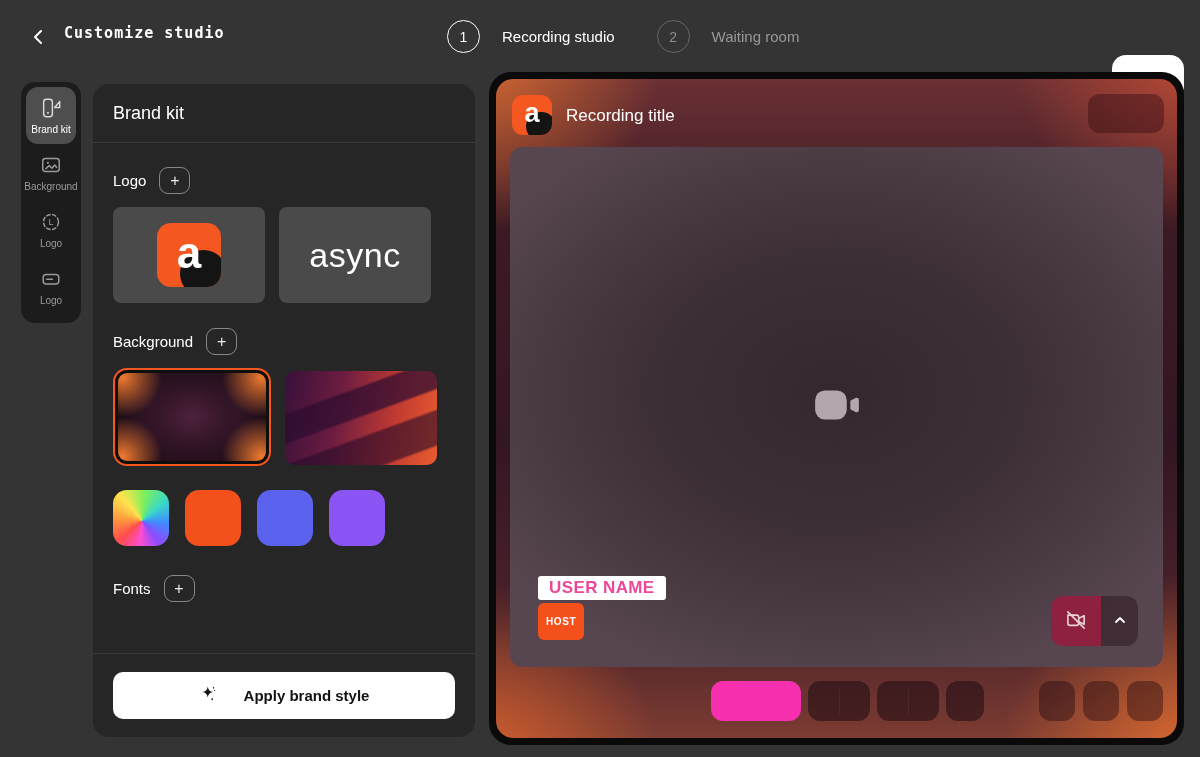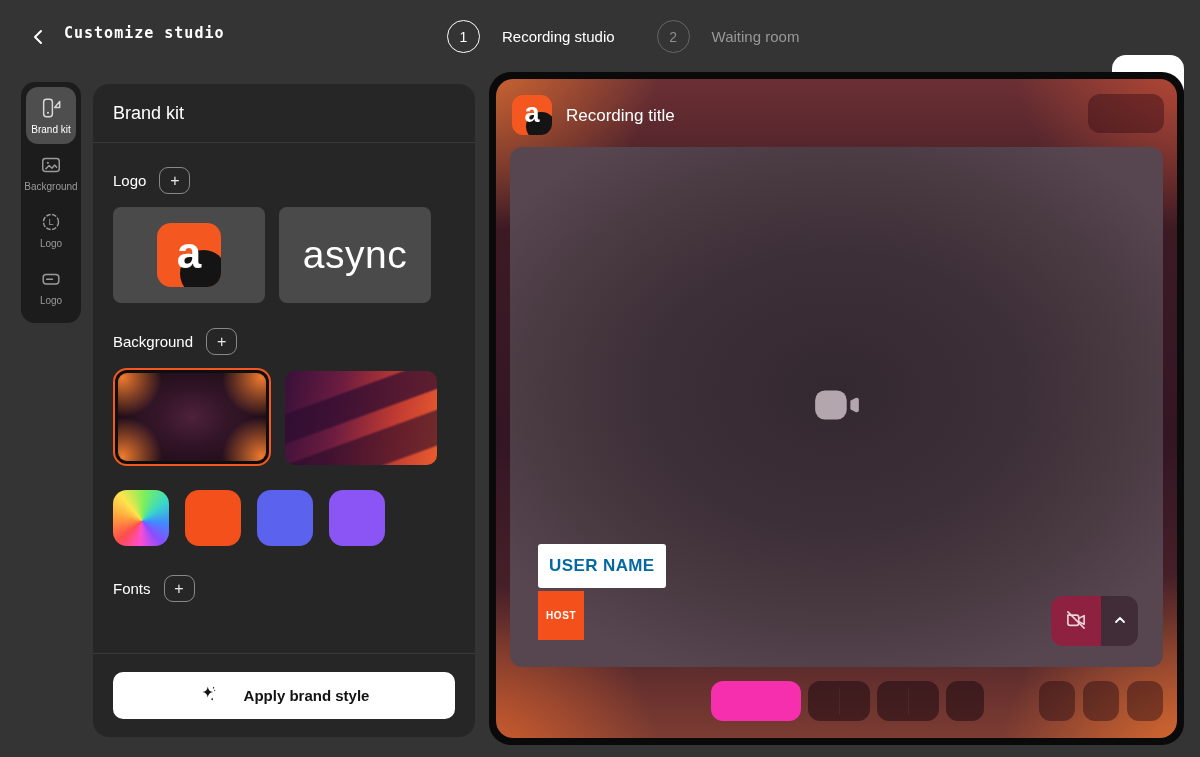--- a/index.html
+++ b/index.html
@@ -46,21 +46,21 @@
     color:#e8e8e8; font-size:16px; line-height:1; display:flex; align-items:center; justify-content:center; cursor:pointer; }
   .logo-tiles { display:flex; gap:14px; margin-bottom:25px; }
   .tile { width:152px; height:96px; background:#4a4a4a; border-radius:8px;
     display:flex; align-items:center; justify-content:center; cursor:pointer; }
   .a-mark { position:relative; overflow:hidden; background:#f4571f; border-radius:14px;
     display:flex; align-items:center; justify-content:center; }
   .a-mark::before { content:""; position:absolute; width:74%; height:74%; right:-10%; bottom:-16%;
     background:#141414; border-radius:50%; }
   .a-mark .letter { position:relative; color:#fff; font-weight:bold; }
   .a-mark.big { width:64px; height:64px; } .a-mark.big .letter { font-size:44px; margin-top:-4px; }
-  .wordmark { font-size:39px; font-weight:500; color:#fff; letter-spacing:.5px; }
+  .wordmark { font-size:34px; font-weight:500; color:#fff; letter-spacing:.5px; }
   .bg-thumbs { display:flex; gap:14px; align-items:flex-start; margin-bottom:24px; }
   .bg-thumb-sel { padding:3px; border:2px solid #f4571f; border-radius:14px; background:#0e0e0e; cursor:pointer; }
   .bg-thumb-sel .bg-img1 { width:148px; height:88px; border-radius:9px; }
   .bg-img1 {
     background-color:#190a14;
     background-image:
       radial-gradient(circle 58px at 3% 5%,  #ef7a30, rgba(239,122,48,0) 68%),
       radial-gradient(circle 58px at 97% 5%, #ef7a30, rgba(239,122,48,0) 68%),
       radial-gradient(circle 58px at 3% 95%, #ef7a30, rgba(239,122,48,0) 68%),
       radial-gradient(circle 58px at 97% 95%,#ef7a30, rgba(239,122,48,0) 68%),
@@ -98,24 +98,24 @@
   }
   .frame-logo { position:absolute; left:16px; top:16px; width:40px; height:40px; border-radius:11px; }
   .frame-logo .letter { font-size:27px; margin-top:-3px; }
   .frame-title { position:absolute; left:70px; top:27px; font-size:17px; color:#fff; }
   .frame-pill { position:absolute; right:13px; top:15px; width:76px; height:39px;
     border-radius:12px; background:rgba(48,10,18,.42); }
   .video-tile { position:absolute; left:14px; top:68px; width:653px; height:520px; border-radius:12px;
     background: radial-gradient(ellipse 62% 58% at 50% 47%, #342830 0%, #3d2f37 45%, #4b3b43 78%, #574650 100%); }
   .cam-placeholder { position:absolute; left:50%; top:50%; transform:translate(-50%,-50%); }
   .nameplate { position:absolute; left:28px; bottom:27px; }
-  .nameplate .name { display:inline-block; background:#fff; color:#0369a1; font-size:17px;
-    font-weight:600; letter-spacing:.4px; padding:12px 11px; border-radius:3px; }
+  .nameplate .name { display:inline-block; background:#fff; color:#ec4899; font-size:17px;
+    font-weight:600; letter-spacing:.4px; padding:2px 11px; border-radius:3px; }
   .nameplate .role { display:block; width:max-content; background:#f4501c; color:#fff; font-size:10px;
-    font-weight:bold; letter-spacing:.6px; padding:19px 8px; border-radius:0; margin-top:3px; }
+    font-weight:bold; letter-spacing:.6px; padding:13px 8px; border-radius:6px; margin-top:3px; }
   .cam-split { position:absolute; right:25px; bottom:21px; display:flex; border-radius:12px; overflow:hidden; }
   .cam-main { width:50px; height:50px; background:#8e2140; border:none; display:flex;
     align-items:center; justify-content:center; cursor:pointer; }
   .cam-expand { width:37px; height:50px; background:rgba(40,16,24,.45); border:none; display:flex;
     align-items:center; justify-content:center; cursor:pointer; }
   .toolbar-left { position:absolute; left:215px; bottom:17px; display:flex; gap:7px; align-items:center; }
   .toolbar-right { position:absolute; right:14px; bottom:17px; display:flex; gap:8px; align-items:center; }
   .chip { border:none; border-radius:12px; height:40px; cursor:pointer; background:rgba(22,6,14,.5); }
   .chip.pink { width:90px; background:#f62fae; }
   .chip.double { width:62px; position:relative; }

